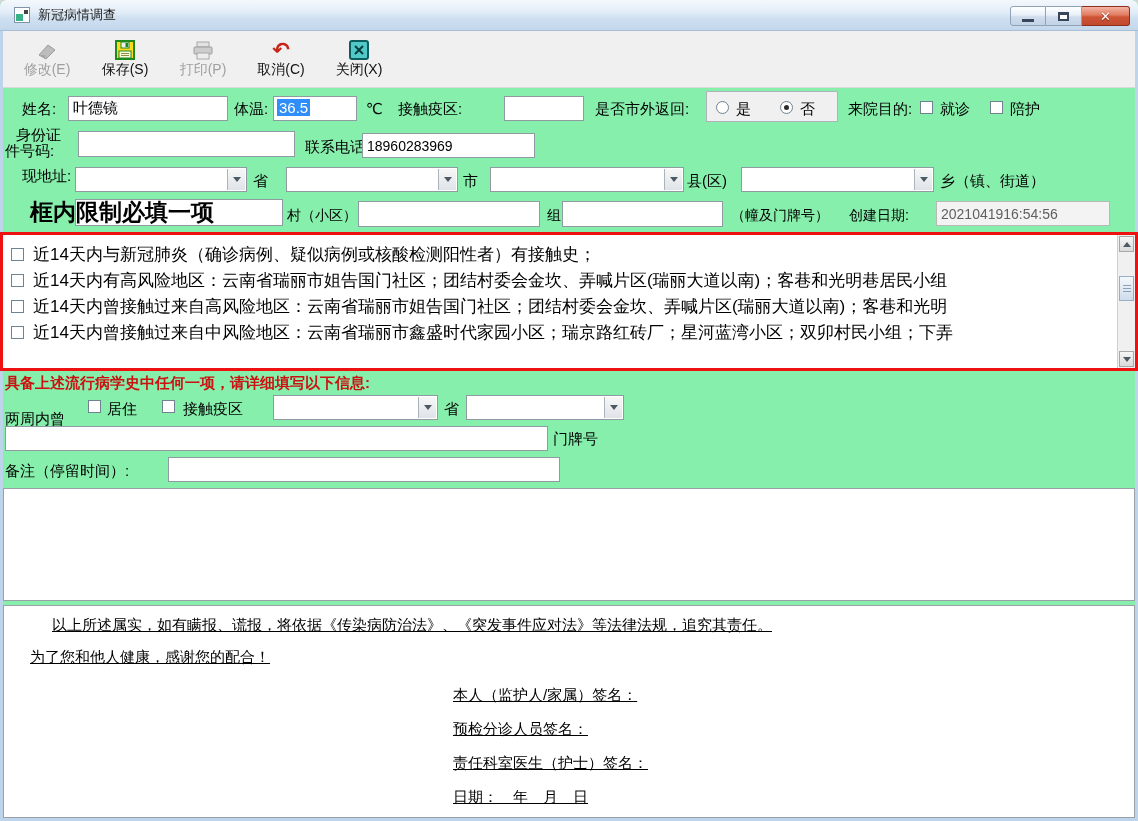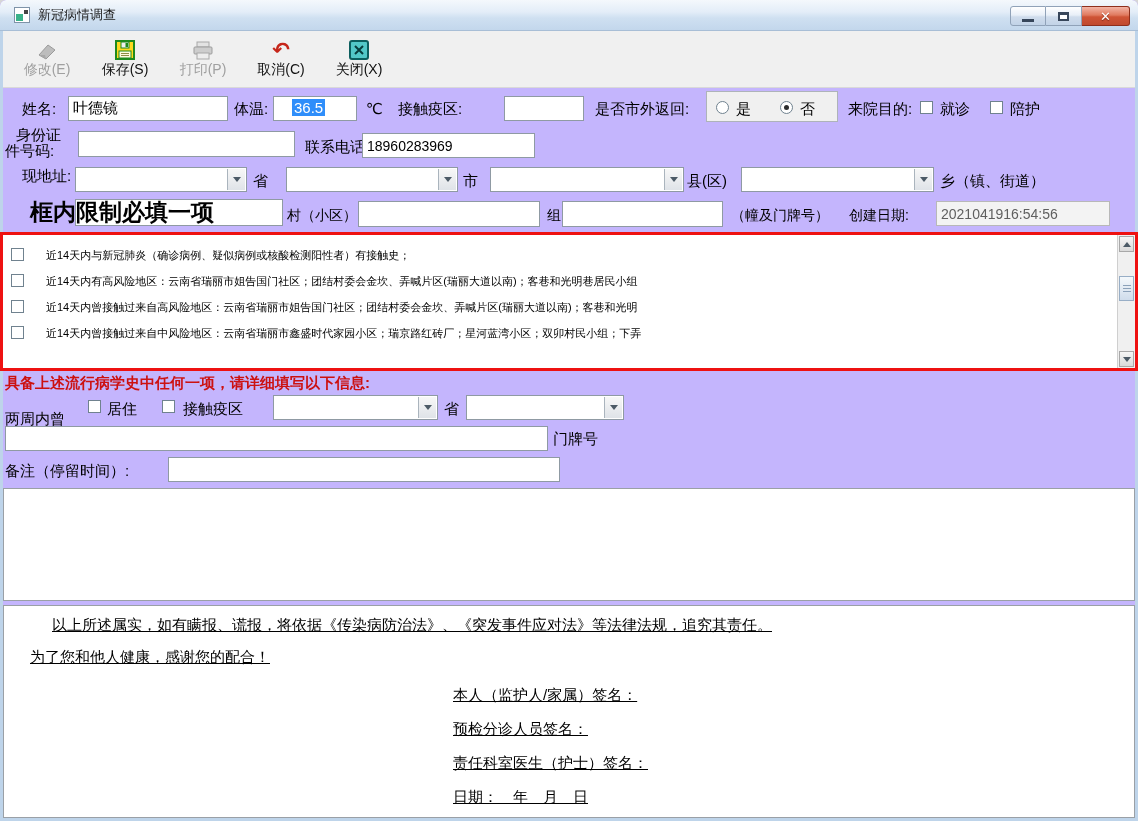--- a/index.html
+++ b/index.html
@@ -1,20 +1,20 @@
 <!DOCTYPE html>
 <html><head>
 <meta charset="utf-8">
 <style>
   html,body{margin:0;padding:0;background:#d6d6d6;}
   *{box-sizing:border-box;}
   .window{
     position:relative;width:1138px;height:821px;overflow:hidden;
     font-family:"Liberation Sans","DejaVu Sans",sans-serif;
-    background:#c4b5fd;border-radius:6px 6px 0 0;
+    background:#86efac;border-radius:6px 6px 0 0;
   }
   
   .frame-strip{position:absolute;background:#bed4ea;}
   .frame-left{left:0;top:31px;width:3px;bottom:0;}
   .frame-right{right:0;top:31px;width:3px;bottom:0;}
   .frame-bottom{left:0;right:0;bottom:0;height:3px;}
   
   .titlebar{
     position:absolute;left:0;top:0;right:0;height:31px;
     background:linear-gradient(#f4f8fc 0%,#e3edf8 40%,#cfe0f1 60%,#c3d7ec 100%);
@@ -49,38 +49,38 @@
   .tbtn.disabled .tlabel{color:#a0a0a0;}
   .cancel-glyph{font-size:21px;line-height:20px;font-weight:bold;color:#c6261a;}
   
   .lb{position:absolute;font-size:15px;color:#000;white-space:nowrap;line-height:20px;}
   .lb.small{font-size:14px;}
   .tin{
     position:absolute;border:1px solid #8f9aa3;background:#fff;font-size:15px;
     padding:1px 4px;font-family:inherit;color:#000;outline:none;
   }
   .tin.readonly{background:#f3f3f3;color:#5f5f5f;border-color:#b8b8b8;font-size:14px;}
-  .fakein{position:absolute;border:1px solid #8f9aa3;background:#fff;font-size:15px;padding:2px 18px;overflow:hidden;white-space:nowrap;}
+  .fakein{position:absolute;border:1px solid #8f9aa3;background:#fff;font-size:15px;padding:2px 3px;overflow:hidden;white-space:nowrap;}
   .hl{background:#2f8efa;color:#fff;padding:0 2px;}
   .combo{position:absolute;border:1px solid #8f9aa3;background:#fff;height:25px;}
   .combo-btn{
     position:absolute;right:1px;top:1px;bottom:1px;width:18px;
     background:linear-gradient(#f7f7f7,#dfe3e8);border-left:1px solid #aab4bd;
     display:flex;align-items:center;justify-content:center;
   }
   .tri-down{width:0;height:0;border-left:4px solid transparent;border-right:4px solid transparent;border-top:5px solid #4c5a66;}
   .tri-up{width:0;height:0;border-left:4px solid transparent;border-right:4px solid transparent;border-bottom:5px solid #4c5a66;}
   .cb{position:absolute;width:13px;height:13px;border:1px solid #70828f;background:#fff;}
   .rb{position:absolute;width:13px;height:13px;border:1px solid #70828f;border-radius:50%;background:#fff;}
   .rb.on::after{content:"";position:absolute;left:3px;top:3px;width:5px;height:5px;border-radius:50%;background:#2d2d2d;}
   .groupbox{position:absolute;border:1px solid #aeb3b9;background:#f0f0f0;}
   
   .epi-box{position:absolute;left:0;top:232px;width:1138px;height:139px;border:3px solid #ee1111;background:#fff;}
   .epi-list{position:absolute;inset:0;background:#fff;overflow:hidden;padding:7px 0 0 0;}
-  .erow{position:relative;height:26px;line-height:26px;padding-left:43px;white-space:nowrap;overflow:hidden;font-size:11px;width:1108px;}
+  .erow{position:relative;height:26px;line-height:26px;padding-left:30px;white-space:nowrap;overflow:hidden;font-size:17px;width:1108px;}
   .erow .cb{left:8px;top:6px;}
   .scrollbar{position:absolute;right:0;top:0;bottom:0;width:18px;background:#f0f0f0;border-left:1px solid #cfcfcf;}
   .sb-btn{position:absolute;left:1px;right:1px;height:16px;background:linear-gradient(#f6f6f6,#dadada);border:1px solid #a8a8a8;display:flex;align-items:center;justify-content:center;}
   .sb-btn.up{top:1px;}
   .sb-btn.down{bottom:1px;}
   .sb-thumb{position:absolute;left:1px;right:1px;top:41px;height:25px;border:1px solid #98aec6;background:linear-gradient(#f4f8fb,#cfdceb);display:flex;align-items:center;justify-content:center;}
   .grip{width:8px;height:7px;background:repeating-linear-gradient(to bottom,#8ba1b9 0 1px,transparent 1px 3px);}
   
   .red-note{position:absolute;color:#cc1111;font-weight:bold;font-size:15px;white-space:nowrap;}
   .panel{position:absolute;left:3px;right:3px;background:#fff;border:1px solid #9aa0a6;}

